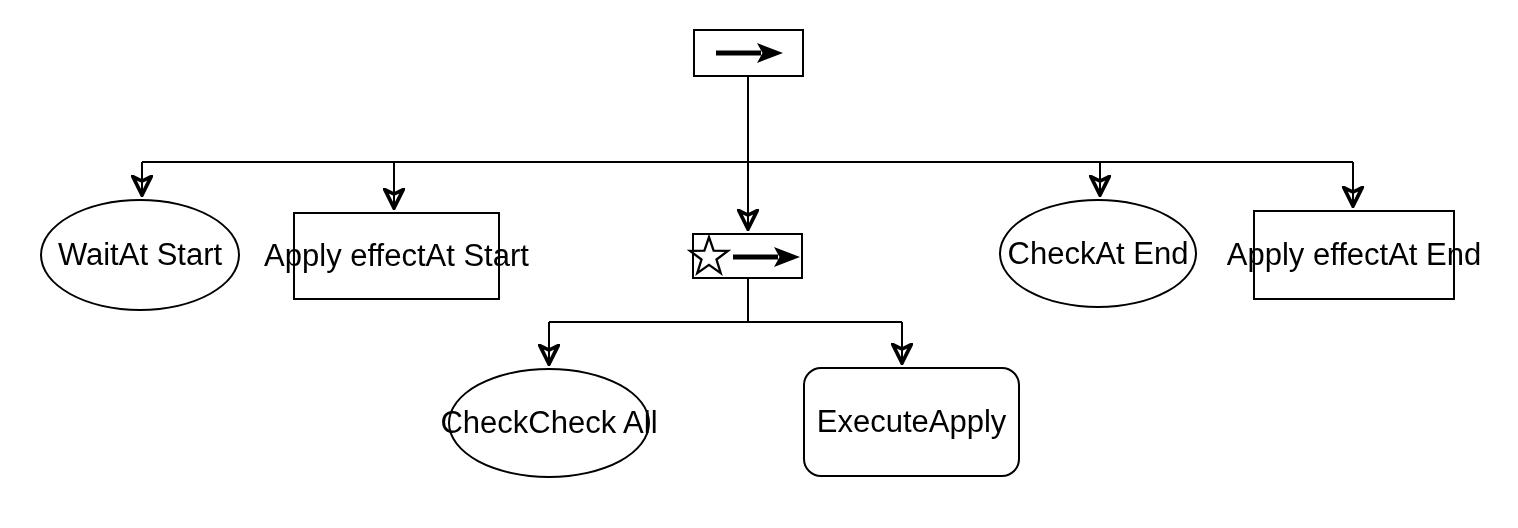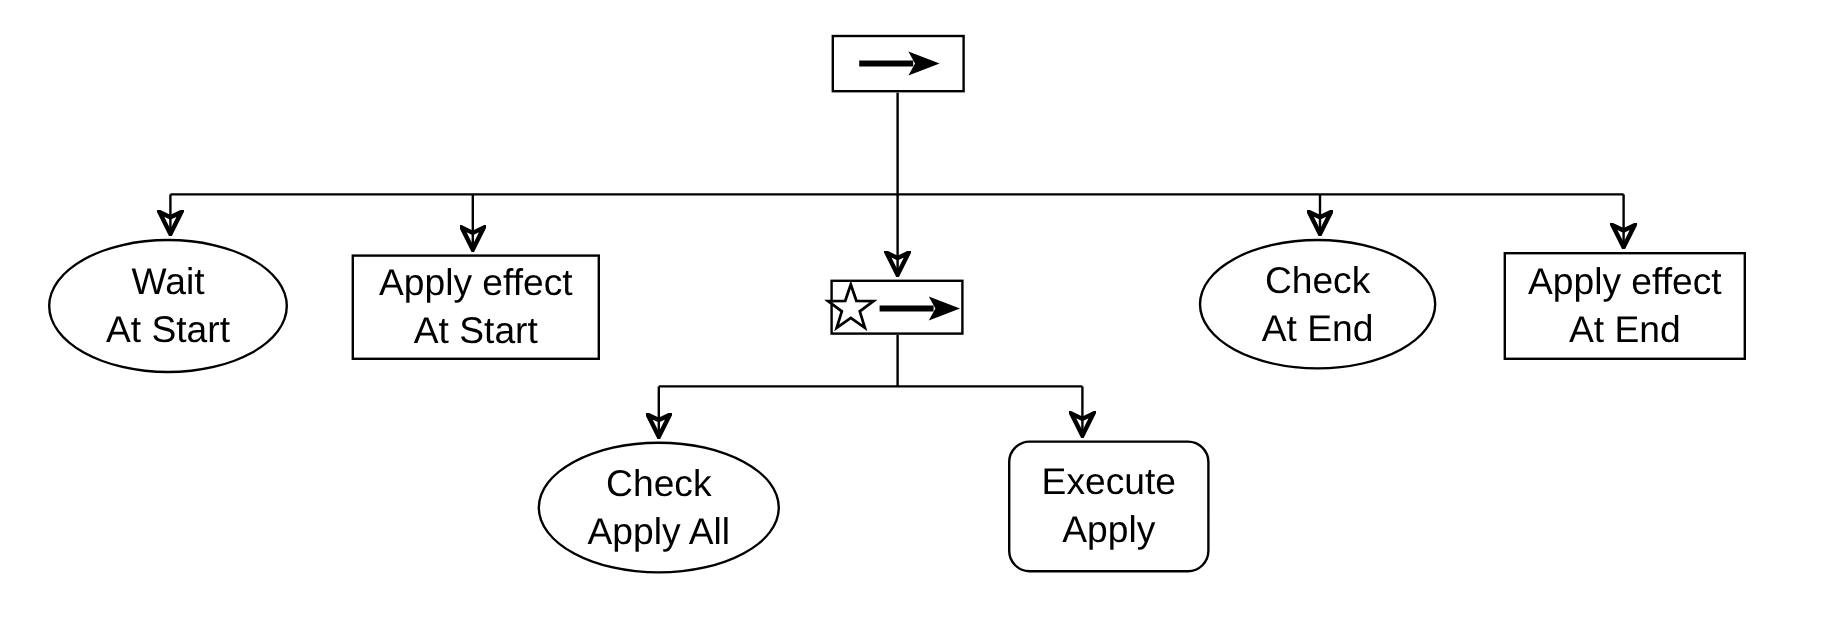--- a/index.html
+++ b/index.html
@@ -20,39 +20,39 @@
     stroke: #000000;
     stroke-width: 2;
     fill: none;
   }
   .node {
     position: absolute;
     box-sizing: border-box;
     background: #ffffff;
     border: 2px solid #000000;
     display: flex;
-    flex-direction: column;
+    flex-direction: row;
     align-items: center;
     justify-content: center;
     text-align: center;
     font-size: 31px;
     line-height: 40px;
   }
   .ellipse { border-radius: 50%; }
   .rounded { border-radius: 18px; }
   .label-line { display: block; white-space: nowrap; }
 
   #node-root                  { left: 693px;  top: 29px;  width: 111px; height: 48px; }
   #node-wait-at-start         { left: 40px;   top: 199px; width: 200px; height: 112px; }
   #node-apply-effect-at-start { left: 293px;  top: 212px; width: 207px; height: 88px; }
   #node-sequence              { left: 692px;  top: 233px; width: 111px; height: 46px; overflow: visible; }
   #node-check-at-end          { left: 999px;  top: 199px; width: 198px; height: 109px; }
   #node-apply-effect-at-end   { left: 1253px; top: 210px; width: 202px; height: 90px; }
   #node-check-over-all        { left: 448px;  top: 368px; width: 202px; height: 110px; }
-  #node-execute-action        { left: 840px;  top: 367px; width: 168px; height: 110px; }
+  #node-execute-action        { left: 803px;  top: 367px; width: 217px; height: 110px; }
 
   #node-sequence .star-icon {
     position: absolute;
     left: -7px; top: 0px;
     width: 44px; height: 42px;
   }
   #node-sequence .seq-arrow {
     position: absolute;
     left: 38px; top: 10px;
     width: 68px; height: 24px;
@@ -113,21 +113,21 @@
     <span class="label-line">At End</span>
   </div>
 
   <div class="node" id="node-apply-effect-at-end">
     <span class="label-line">Apply effect</span>
     <span class="label-line">At End</span>
   </div>
 
   <div class="node ellipse" id="node-check-over-all">
     <span class="label-line">Check</span>
-    <span class="label-line">Apply All</span>
+    <span class="label-line">Check All</span>
   </div>
 
   <div class="node rounded" id="node-execute-action">
     <span class="label-line">Execute</span>
     <span class="label-line">Apply</span>
   </div>
 
 </div>
 
 </body></html>

